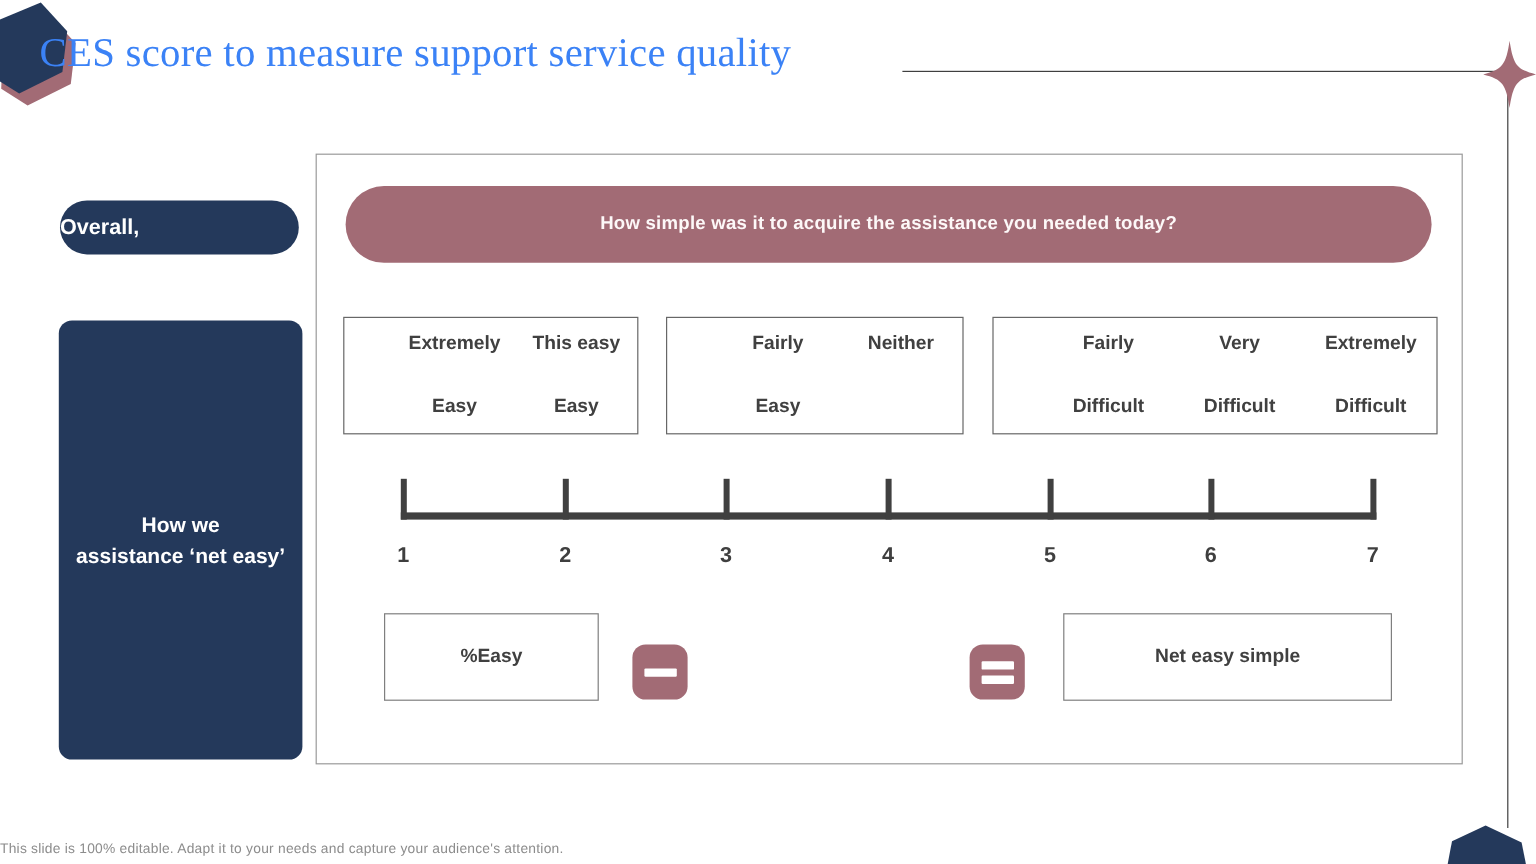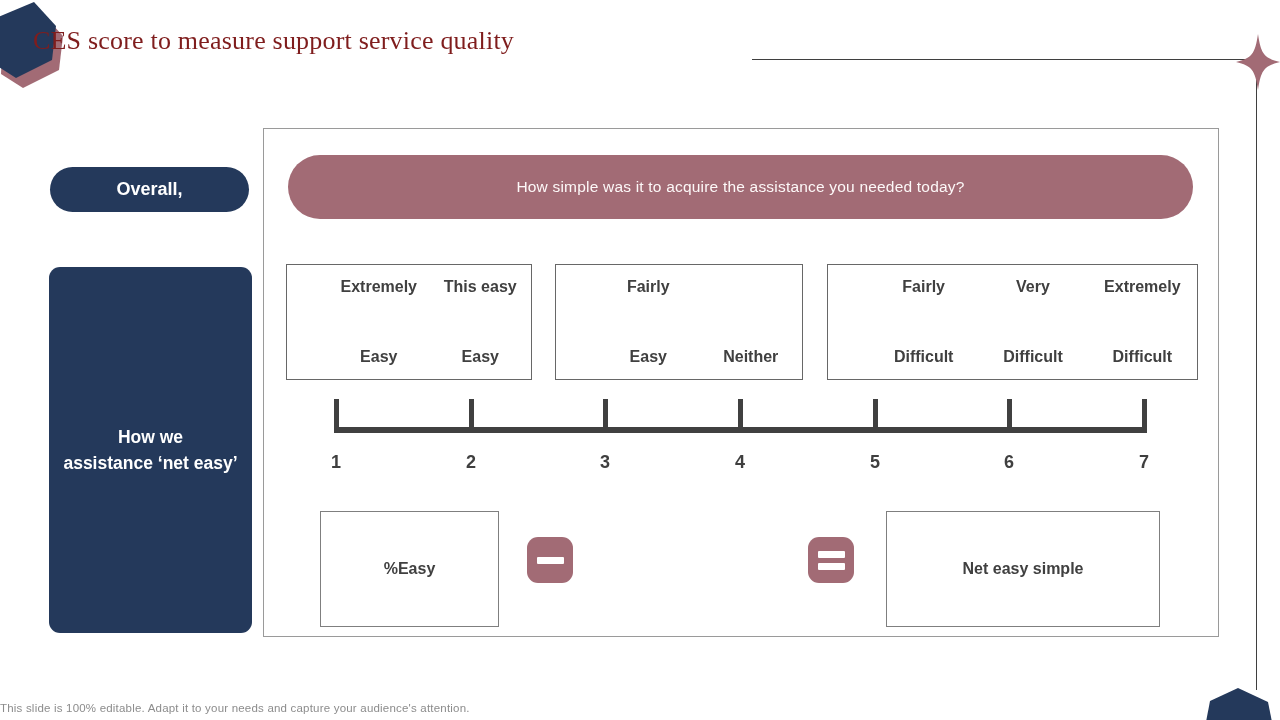--- a/index.html
+++ b/index.html
@@ -12,71 +12,71 @@
   .hex-br{position:absolute; right:0; bottom:0; width:110px; height:40px;}
   .title-line{position:absolute; left:752px; top:59px; width:505px; height:0;
     border-top:1.6px solid #3f3f3f;}
   .right-line{position:absolute; left:1256px; top:62px; width:0; height:628px;
     border-left:1.6px solid #3f3f3f;}
   .sparkle{position:absolute; left:1234px; top:32px; width:48px; height:60px;}
   
   .page-title{
     position:absolute; left:33px; top:26px; margin:0; width:760px;
     font-family:"Liberation Serif", serif; font-weight:400;
-    font-size:26px; color:#7f1d1d; letter-spacing:.2px; white-space:nowrap;
+    font-size:34px; color:#3b82f6; letter-spacing:.2px; white-space:nowrap;
   }
   
   .overall-pill{
     position:absolute; left:50px; top:167px; width:199px; height:45px;
     background:#24395b; border-radius:23px; color:#fff;
-    display:flex; align-items:center; justify-content:center;
+    display:flex; align-items:center; 
     font-size:18px; font-weight:bold;
   }
   .side-panel{
     position:absolute; left:49px; top:267px; width:203px; height:366px;
     background:#24395b; border-radius:11px; color:#fff;
     display:flex; flex-direction:column; align-items:center; justify-content:center;
     font-size:17.5px; font-weight:bold; text-align:center; line-height:26px;
   }
   
   .main-box{
     position:absolute; left:263px; top:128px; width:954px; height:507px;
     border:1px solid #9a9a9a; background:#fff;
   }
   .question-banner{
     position:absolute; left:288px; top:155px; width:905px; height:64px;
     background:#a26b75; border-radius:32px; color:#fdf8f8;
     display:flex; align-items:center; justify-content:center;
-    font-size:15.5px; font-weight:400; letter-spacing:.2px;
+    font-size:15.5px; font-weight:700; letter-spacing:.2px;
   }
   
   .answer-box{
-    position:absolute; top:264px; height:116px; border:1px solid #676767;
+    position:absolute; top:264px; height:98px; border:1px solid #676767;
     background:#fff; display:flex; box-sizing:border-box;padding-left:41px;
   }
   .answer-box .col{
     flex:1; display:flex; flex-direction:column; justify-content:space-between;
     padding:13px 0; text-align:center;
     font-size:16px; font-weight:bold; color:#404040;
   }
-  .answer-box .col.mid{justify-content:flex-end;}
+  .answer-box .col.mid{justify-content:flex-start;}
   .box-1{left:286px; width:246px;}
   .box-2{left:555px; width:248px;}
   .box-3{left:827px; width:371px;}
   
   .scale-bar{position:absolute; left:334px; top:427px; width:813px; height:6px; background:#404040;}
   .tick{position:absolute; top:399px; width:40px; margin-left:-20px;
     display:flex; flex-direction:column; align-items:center;}
   .tick-mark{width:5px; height:34px; background:#404040;}
   .tick-num{margin-top:19px; font-size:18px; font-weight:bold; color:#3f3f3f;}
   .t1{left:336px;} .t2{left:471px;} .t3{left:605px;} .t4{left:740px;}
   .t5{left:875px;} .t6{left:1009px;} .t7{left:1144px;}
   
   .formula-box{
-    position:absolute; top:511px; height:116px; border:1px solid #7f7f7f;
+    position:absolute; top:511px; height:73px; border:1px solid #7f7f7f;
     background:#fff; display:flex; align-items:center; justify-content:center;
     font-size:16px; font-weight:bold; color:#404040; box-sizing:border-box;
   }
   .f-easy{left:320px; width:179px;}
   .f-diff{left:602px; width:178px;}
   .f-net{left:886px; width:274px;}
   .op-chip{
     position:absolute; top:537px; width:46px; height:46px;
     background:#a26b75; border-radius:11px;
     display:flex; flex-direction:column; align-items:center; justify-content:center; gap:5px;

